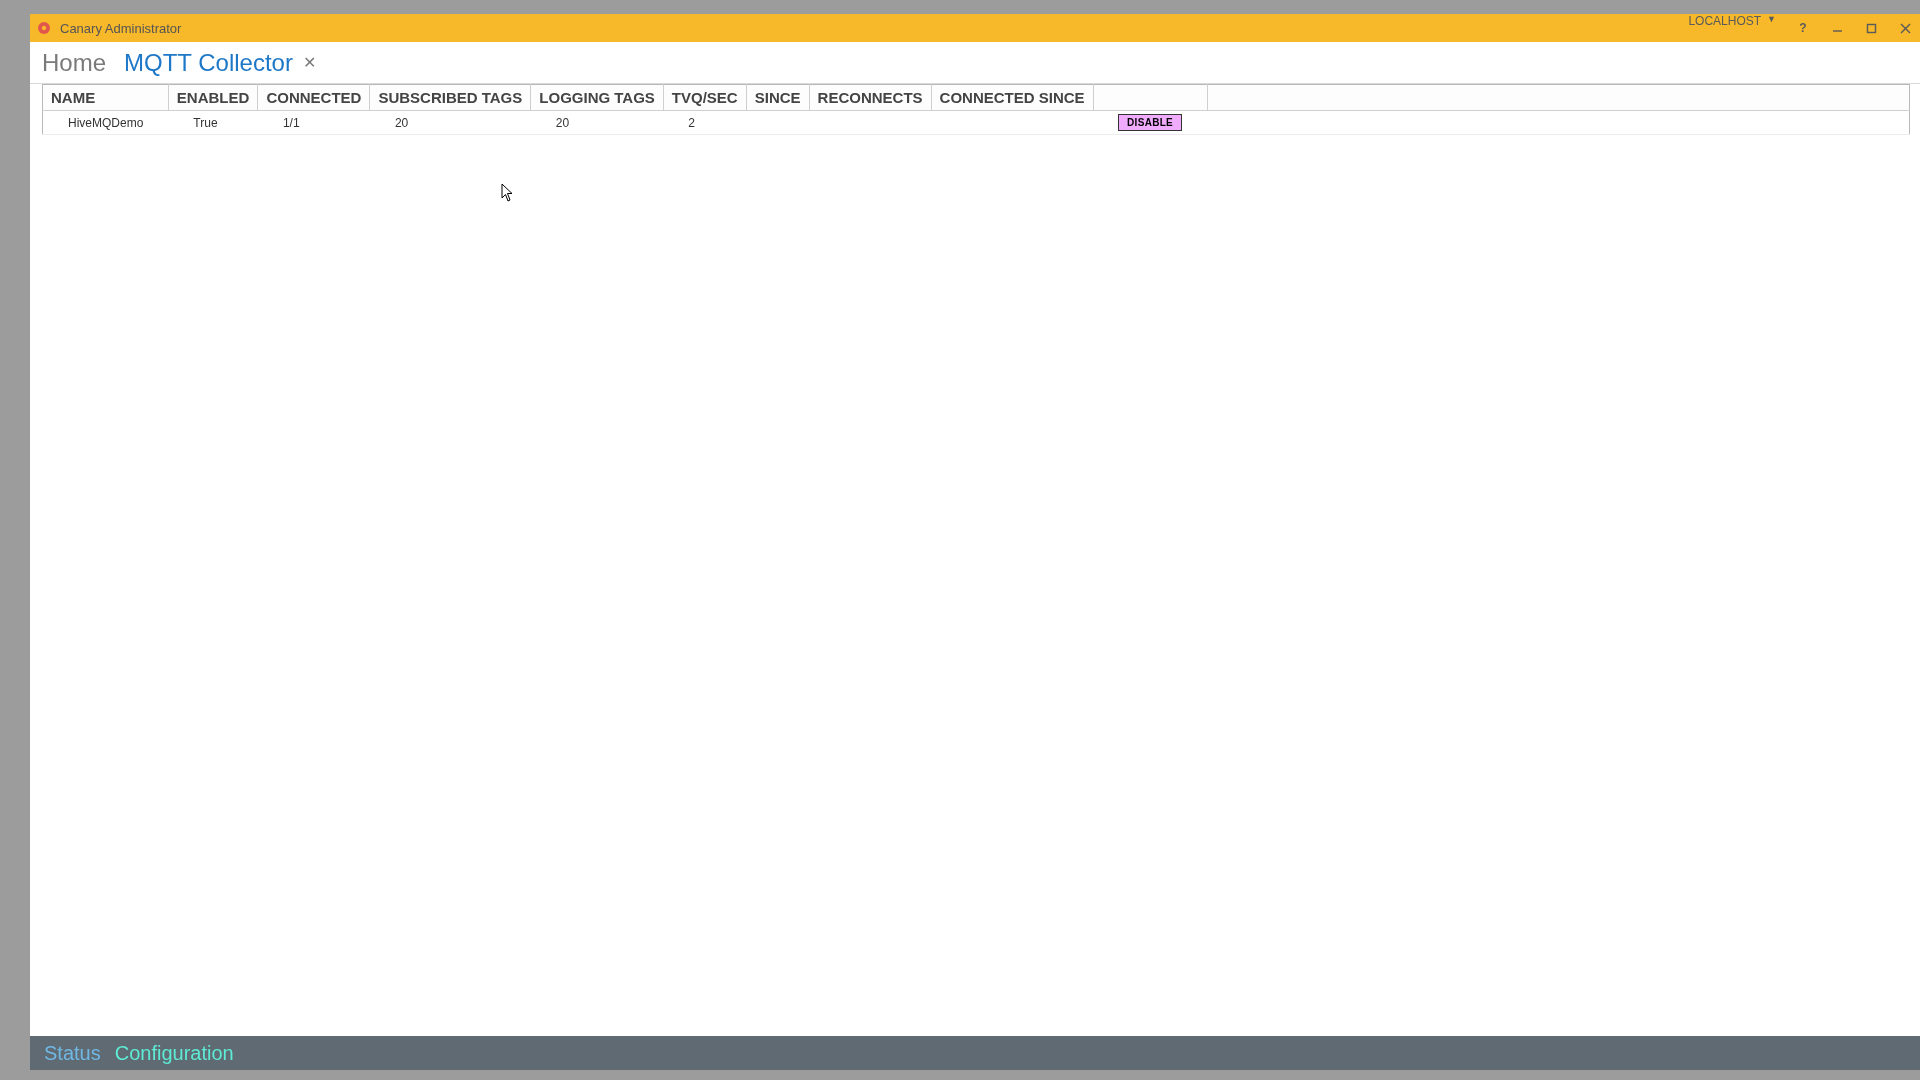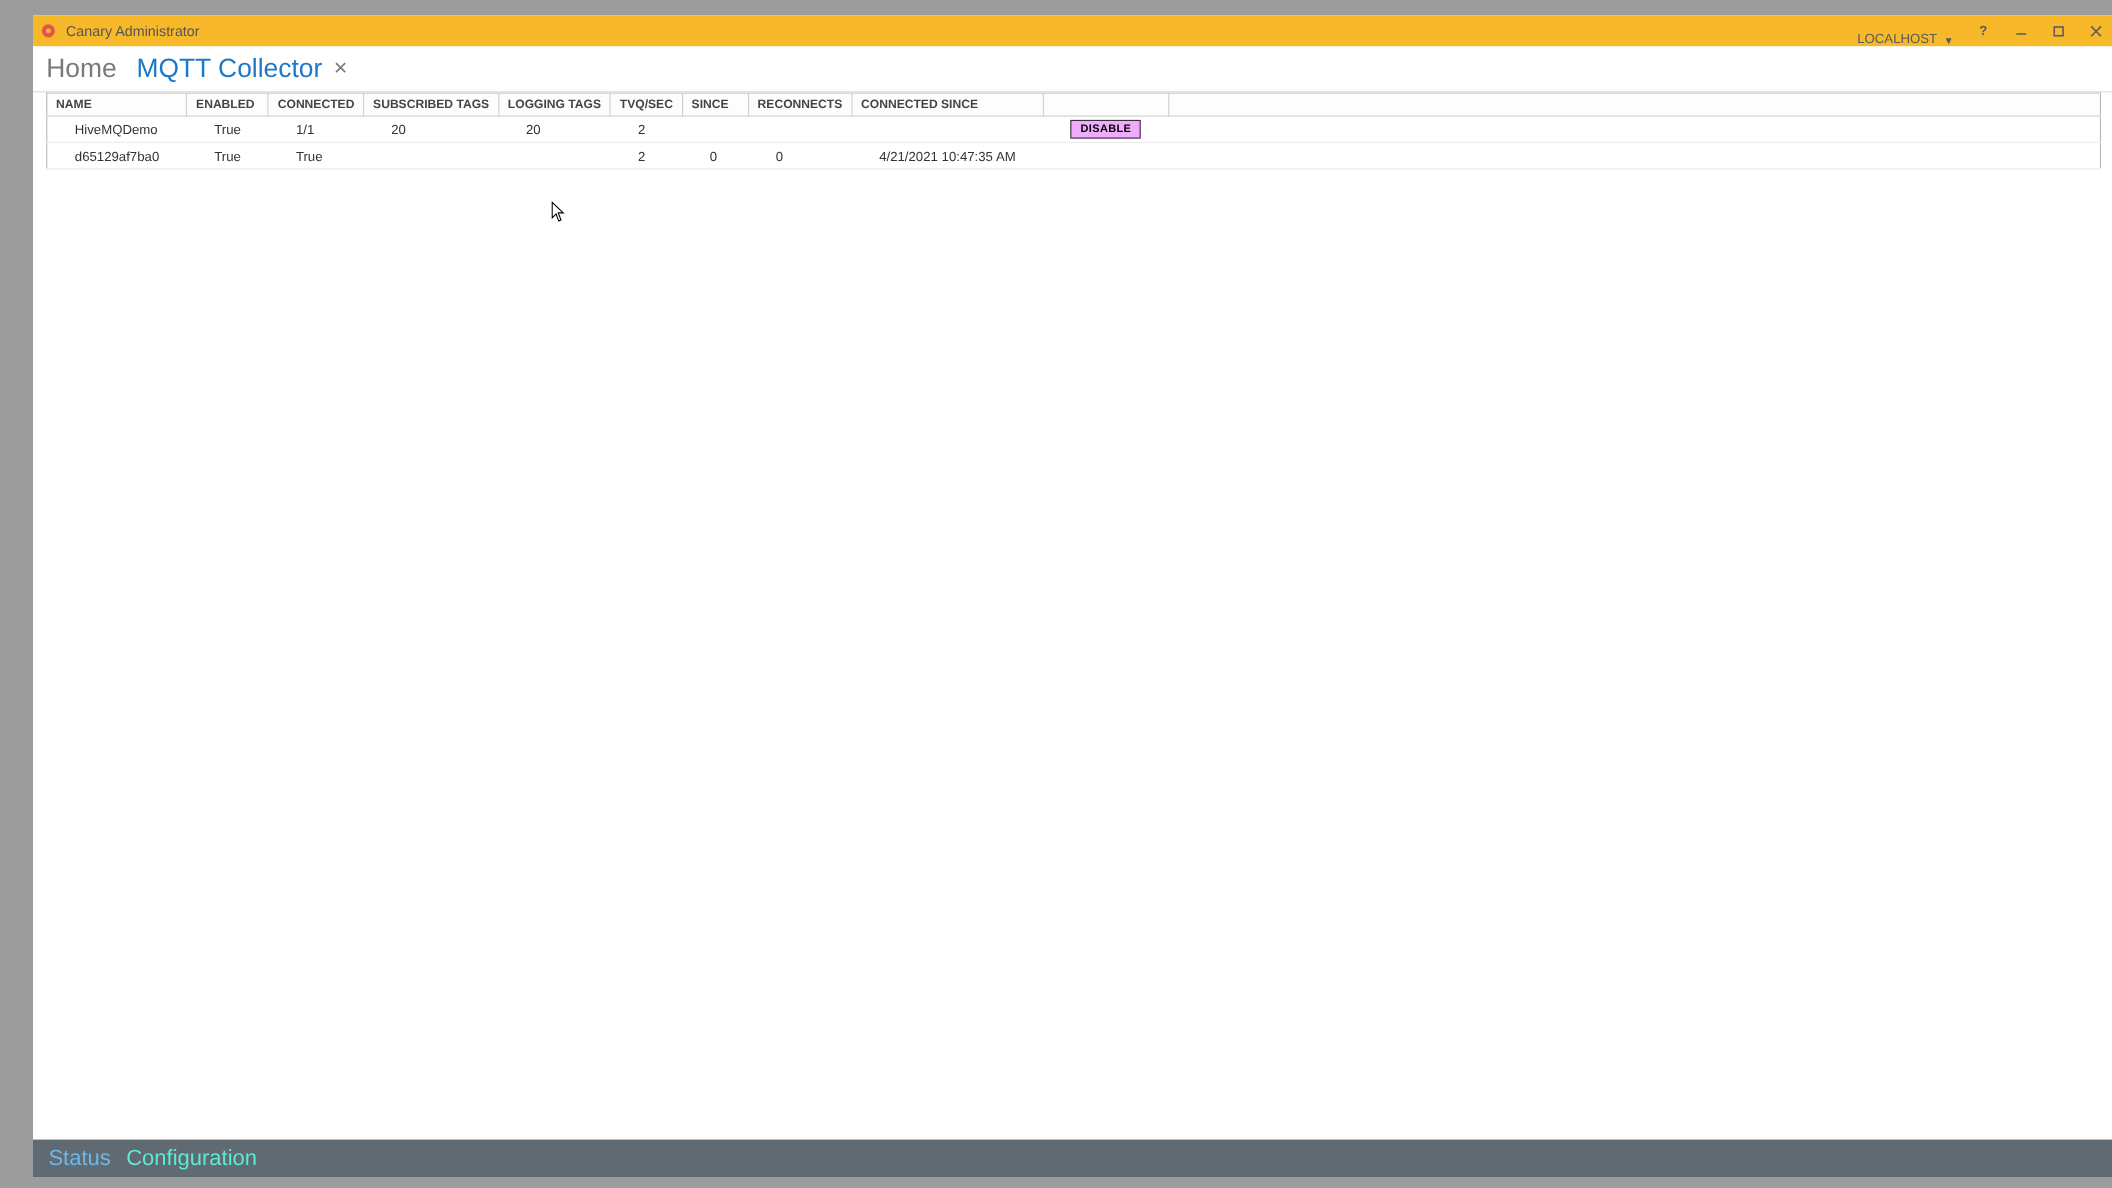--- a/index.html
+++ b/index.html
@@ -23,21 +23,21 @@
     font-size: 13px;
   }
   .titlebar .app-icon {
     width: 16px; height: 16px; margin-right: 8px;
     display:inline-block;
   }
   .titlebar .app-icon svg { width:16px; height:16px; display:block; }
   .titlebar .title { flex: 0 0 auto; color:#555; }
   .titlebar .spacer { flex: 1 1 auto; }
   .titlebar .host-drop {
-    display:flex; align-items:flex-end; gap:6px;
+    display:flex; align-items:flex-start; gap:6px;
     color:#5a5a5a; font-size:12px; padding:0 10px;
     height:100%;
   }
   .titlebar .host-drop .chev { font-size:9px; color:#5a5a5a; }
   .titlebar .win-btn {
     width:34px; height:100%;
     display:flex; align-items:center; justify-content:center;
     color:#5a5a5a; font-size:12px;
   }
   .titlebar .win-btn.help { font-weight:bold; }
@@ -72,21 +72,21 @@
   .tbl {
     width: 100%;
     border: 1px solid #b8b8b8;
     border-collapse: collapse;
     font-size: 12px;
     color:#333;
   }
   .tbl th {
     text-align: left;
     font-weight: 600;
-    font-size: 11px;
+    font-size: 15px;
     color:#444;
     padding: 4px 8px;
     border-right: 1px solid #cfcfcf;
     border-bottom: 1px solid #cfcfcf;
     background: #fdfdfd;
     white-space: nowrap;
   }
   .tbl th:last-child { border-right: none; }
   .tbl td {
     padding: 3px 25px;
@@ -209,33 +209,20 @@
               <td>1/1</td>
               <td>20</td>
               <td>20</td>
               <td>2</td>
               <td></td>
               <td></td>
               <td></td>
               <td><button class="disable-btn">DISABLE</button></td>
               <td></td>
             </tr>
-            <tr>
-              <td>d65129af7ba0</td>
-              <td>True</td>
-              <td>True</td>
-              <td></td>
-              <td></td>
-              <td>2</td>
-              <td>0</td>
-              <td>0</td>
-              <td>4/21/2021 10:47:35 AM</td>
-              <td></td>
-              <td></td>
-            </tr>
           </tbody>
       </table>
     </div>
 
     <div class="footer">
       <span class="f-active">Status</span>
       <span class="f-item">Configuration</span>
     </div>
 
   </div>

